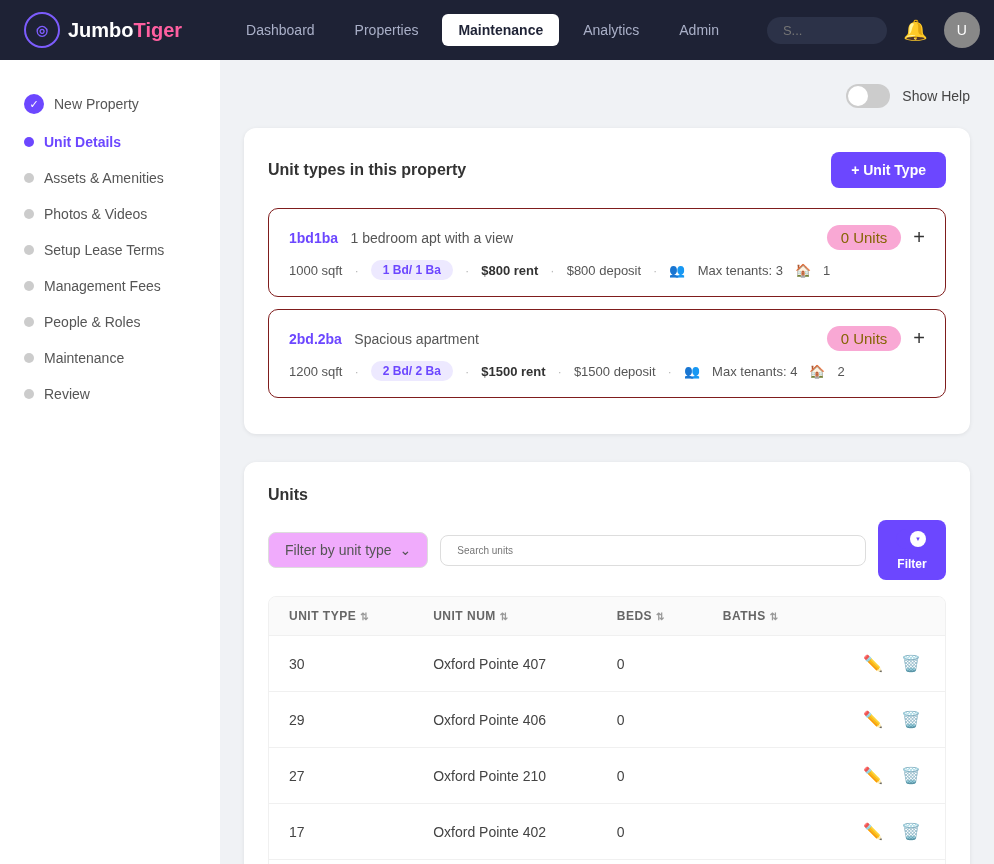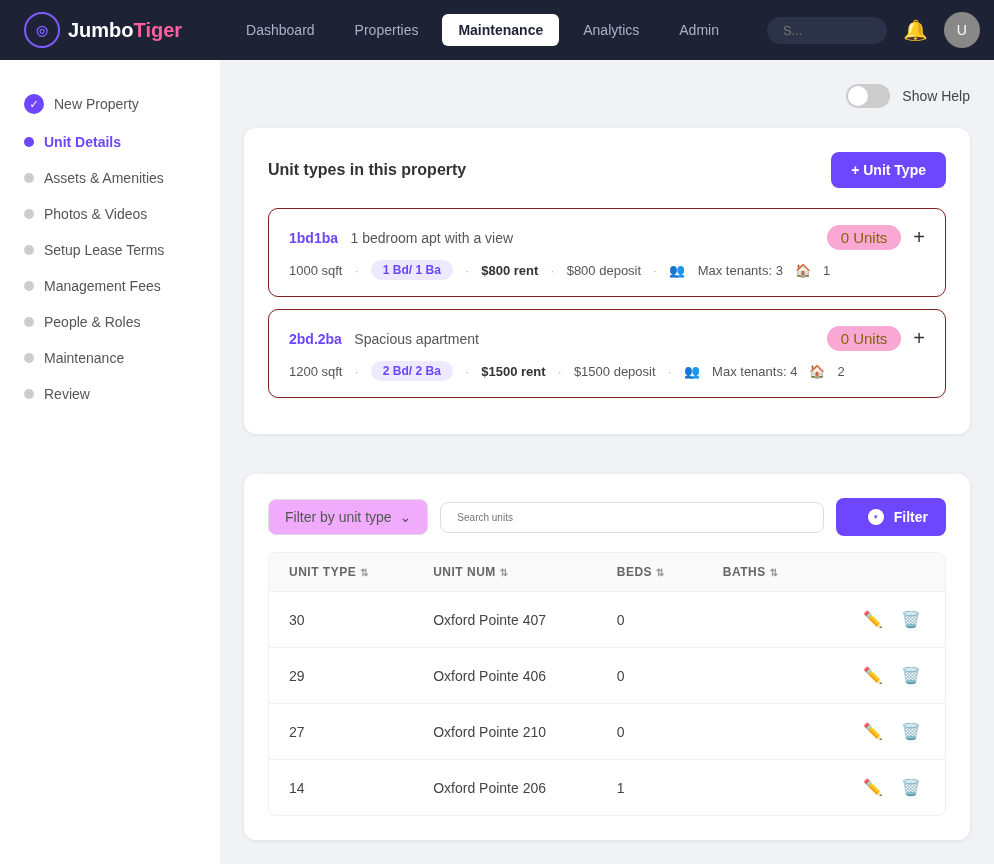--- a/index.html
+++ b/index.html
@@ -125,21 +125,21 @@
       top: 2px; left: 2px;
       transition: left 0.2s;
     }
     .show-help-label { color: #444; font-size: 14px; }
 
     
     .card {
       background: white;
       border-radius: 12px;
       padding: 24px;
-      margin-bottom: 40px;
+      margin-bottom: 28px;
       box-shadow: 0 1px 4px rgba(0,0,0,0.08);
     }
 
     .card-header {
       display: flex;
       justify-content: space-between;
       align-items: center;
       margin-bottom: 20px;
     }
     .card-title { font-size: 16px; font-weight: 600; color: #333; }
@@ -234,25 +234,26 @@
       color: #888;
       outline: none;
       flex: 1;
     }
     .filter-btn {
       background: #6c47ff;
       color: white;
       border: none;
       border-radius: 8px;
       padding: 9px 18px;
-      font-size: 14px;
+      font-size: 12px;
       font-weight: 600;
       cursor: pointer;
       display: flex; align-items: center; gap: 8px;
       margin-left: auto;
+      flex-direction: column;
     }
     .filter-toggle-icon {
       width: 32px; height: 20px;
       background: #6c47ff;
       border-radius: 10px;
       position: relative;
       display: inline-flex;
       align-items: center;
     }
     .filter-toggle-icon .knob {
@@ -428,20 +429,21 @@
           <span class="dot-sep">·</span>
           <span>👥</span>
           <span>Max tenants: 4</span>
           <span>🏠</span>
           <span>2</span>
         </div>
       </div>
     </div>
 
     <div class="card units-section">
+      <div class="units-title">Units</div>
 
       <div class="filter-row">
         <div class="filter-select">
           <span>Filter by unit type</span>
           <span>⌄</span>
         </div>
         <input class="search-input" type="text" placeholder="Search units" style="">
         <button class="filter-btn">
           <div class="filter-toggle-icon">
             <div class="knob"></div>
@@ -500,20 +502,32 @@
     <td>0</td>
     <td></td>
     <td>
       <div class="action-cell">
         <button class="action-btn">✏️</button>
         <button class="action-btn">🗑️</button>
       </div>
     </td>
   </tr>
               <tr>
+    <td>17</td>
+    <td>Oxford Pointe 402</td>
+    <td>0</td>
+    <td></td>
+    <td>
+      <div class="action-cell">
+        <button class="action-btn">✏️</button>
+        <button class="action-btn">🗑️</button>
+      </div>
+    </td>
+  </tr>
+              <tr>
     <td>14</td>
     <td>Oxford Pointe 206</td>
     <td>1</td>
     <td></td>
     <td>
       <div class="action-cell">
         <button class="action-btn">✏️</button>
         <button class="action-btn">🗑️</button>
       </div>
     </td>

